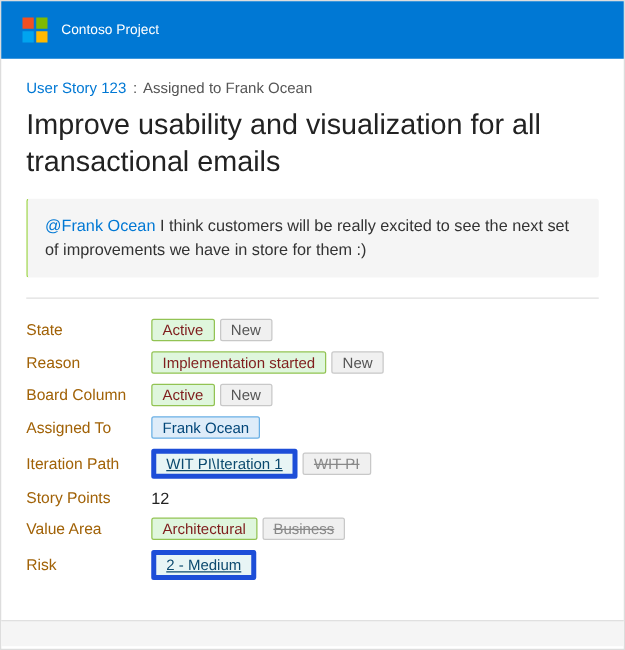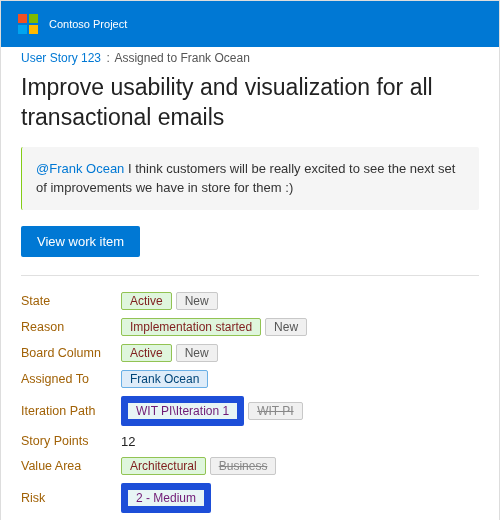--- a/index.html
+++ b/index.html
@@ -27,21 +27,21 @@
     .header-logo {
       width: 22px;
       height: 22px;
     }
     .header-title {
       color: #ffffff;
       font-size: 11px;
       font-weight: 500;
     }
     .content {
-      padding: 4px 20px;
+      padding: 16px 20px;
     }
     .breadcrumb {
       font-size: 12px;
       margin-bottom: 8px;
     }
     .breadcrumb-link {
       color: #0078d4;
       text-decoration: none;
     }
     .breadcrumb-separator {
@@ -125,22 +125,23 @@
       color: #555;
       border: 1px solid #c8c8c8;
     }
     .tag-blue {
       background: #deecf9;
       color: #004578;
       border: 1px solid #69afe5;
     }
     .tag-teal {
       background: #e8f5f5;
-      color: #701a75;
-      border: 7px solid #1d4ed8;
+      color: #0c4a6e;
+      border: 4px solid #1d4ed8;
+      text-decoration: underline;
     }
     .tag-strikethrough {
       text-decoration: line-through;
       color: #888;
       background: #f0f0f0;
       border: 1px solid #c8c8c8;
     }
     .footer {
       background: #f5f5f5;
       border-top: 1px solid #e0e0e0;
@@ -176,21 +177,20 @@
     <div class="main-title">Improve usability and visualization for all transactional emails</div>
 
     
     <div class="comment-box">
       <span class="comment-text">
         <span class="comment-mention">@Frank Ocean</span><span> I think customers will be really excited to see the next set of improvements we have in store for them :)</span>
       </span>
     </div>
 
     
-    <button class="view-btn">View work item</button>
 
     <hr class="divider">
 
     
     <table class="fields-table">
       <tbody id="fields-tbody">
       <tr>
             <td class="field-label">State</td>
             <td class="field-value"><span class="tag tag-green">Active</span><span class="tag tag-gray">New</span></td>
           </tr>

